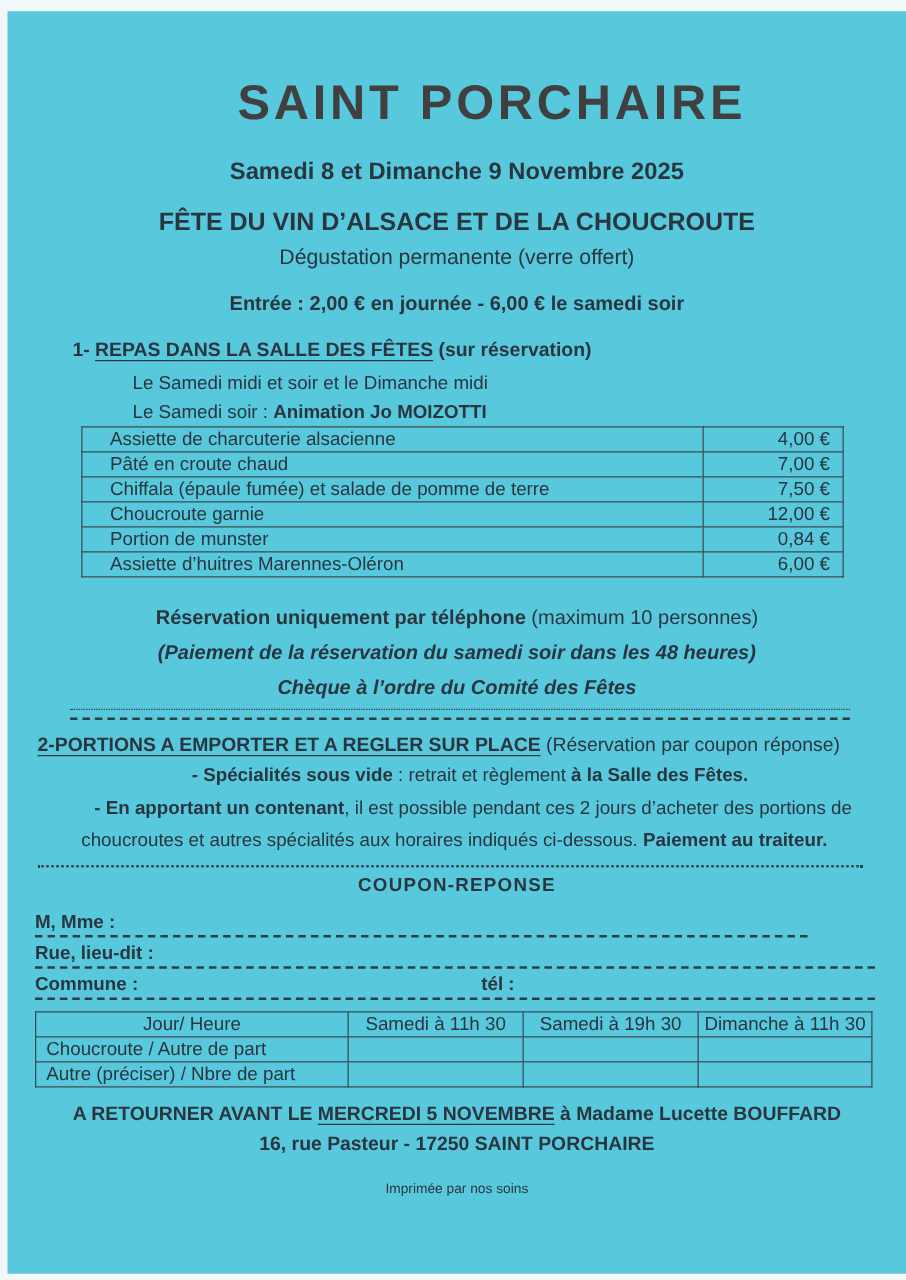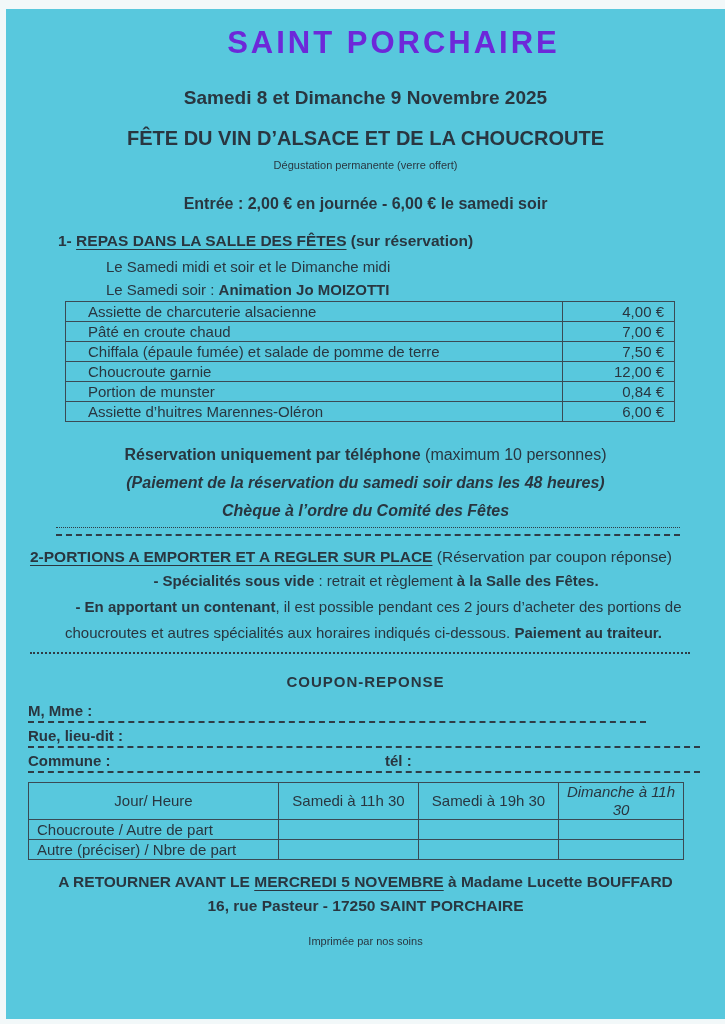--- a/index.html
+++ b/index.html
@@ -14,26 +14,26 @@
     width: 719px;
     height: 1010px;
     margin: 9px 0 5px 6px;
     background: #58c8dd;
     padding-top: 14px;
     overflow: hidden;
   }
   .center { text-align: center; }
   
   .title {
-    font-size: 31px; font-weight: bold; letter-spacing: 3px;
-    line-height: 40px; text-align: center; padding-left: 56px; color: #6d28d9;
+    font-size: 39px; font-weight: bold; letter-spacing: 3px;
+    line-height: 40px; text-align: center; padding-left: 56px; color: #404040; margin-top: 40px;
   }
   .date-line { margin-top: 24px; font-size: 19px; font-weight: bold; line-height: 22px; }
   .event-line { margin-top: 17px; font-size: 20px; font-weight: bold; line-height: 24px; }
-  .tasting-line { margin-top: 6px; font-size: 11px; line-height: 19px; }
+  .tasting-line { margin-top: 6px; font-size: 17px; line-height: 19px; }
   .entry-line { margin-top: 19px; font-size: 16px; font-weight: bold; line-height: 20px; }
   
   .s1-heading { margin-top: 16px; margin-left: 52px; font-size: 15.5px; font-weight: bold; line-height: 22px; }
   .u { text-decoration: underline; text-underline-offset: 3px; }
   .s1-lines { margin-top: 3px; margin-left: 100px; font-size: 15px; line-height: 23px; }
   .b { font-weight: bold; }
   .menu-table {
     margin-left: 59px; width: 610px;
     border-collapse: collapse; font-size: 15px;
   }
@@ -54,40 +54,40 @@
     margin: 2px 45px 0 50px; height: 9px;
     border-top: 1px dotted #2e3c46; border-bottom: 2px dashed #2e3c46;
   }
   .sep-dotted { margin: 6px 35px 0 24px; border-top: 2px dotted #2e3c46; }
   
   .s2-heading { margin-top: 10px; margin-left: 24px; margin-right: 24px; font-size: 15.5px; line-height: 22px; }
   .s2-par { margin-left: 24px; margin-right: 28px; font-size: 15px; line-height: 26px; text-align: center; }
   .indent { text-indent: 25px; }
   .indent2 { text-indent: 30px; }
   
-  .coupon-title { margin-top: 18px; font-size: 15px; font-weight: bold; letter-spacing: 1px; line-height: 20px; }
+  .coupon-title { margin-top: 5px; font-size: 15px; font-weight: bold; letter-spacing: 1px; line-height: 20px; }
   .fields { margin-top: 6px; margin-left: 22px; font-weight: bold; }
   .field {
     position: relative; height: 25px;
     display: flex; align-items: flex-end;
     border-bottom: 2px dashed #2e3c46;
     font-size: 15px; line-height: 21px;
   }
   .field-1 { width: 618px; }
   .field-2, .field-3 { width: 672px; }
   .tel-label { position: absolute; left: 357px; bottom: 0; }
   .coupon-table {
     margin-top: 9px; margin-left: 22px;
     border-collapse: collapse; font-size: 15px;
   }
   .coupon-table td { border: 1px solid #3a4a54; height: 20px; line-height: 18px; padding: 0; }
   .coupon-table td.hdr { text-align: center; }
   .coupon-table td.c0 { width: 250px; }
   .coupon-table td.c1, .coupon-table td.c2 { width: 140px; }
-  .coupon-table td.c3 { width: 125px; font-style: italic; }
+  .coupon-table td.c3 { width: 139px; }
   .coupon-table td.rowlabel { text-align: left; padding-left: 8px; }
   
   .footer-line1 { margin-top: 10px; font-size: 15.5px; font-weight: bold; line-height: 24px; }
   .footer-line2 { font-size: 15.5px; font-weight: bold; line-height: 24px; }
   .imprint { margin-top: 16px; font-size: 11px; line-height: 14px; }
 </style>
 </head>
 <body>
 
 <div class="page">

